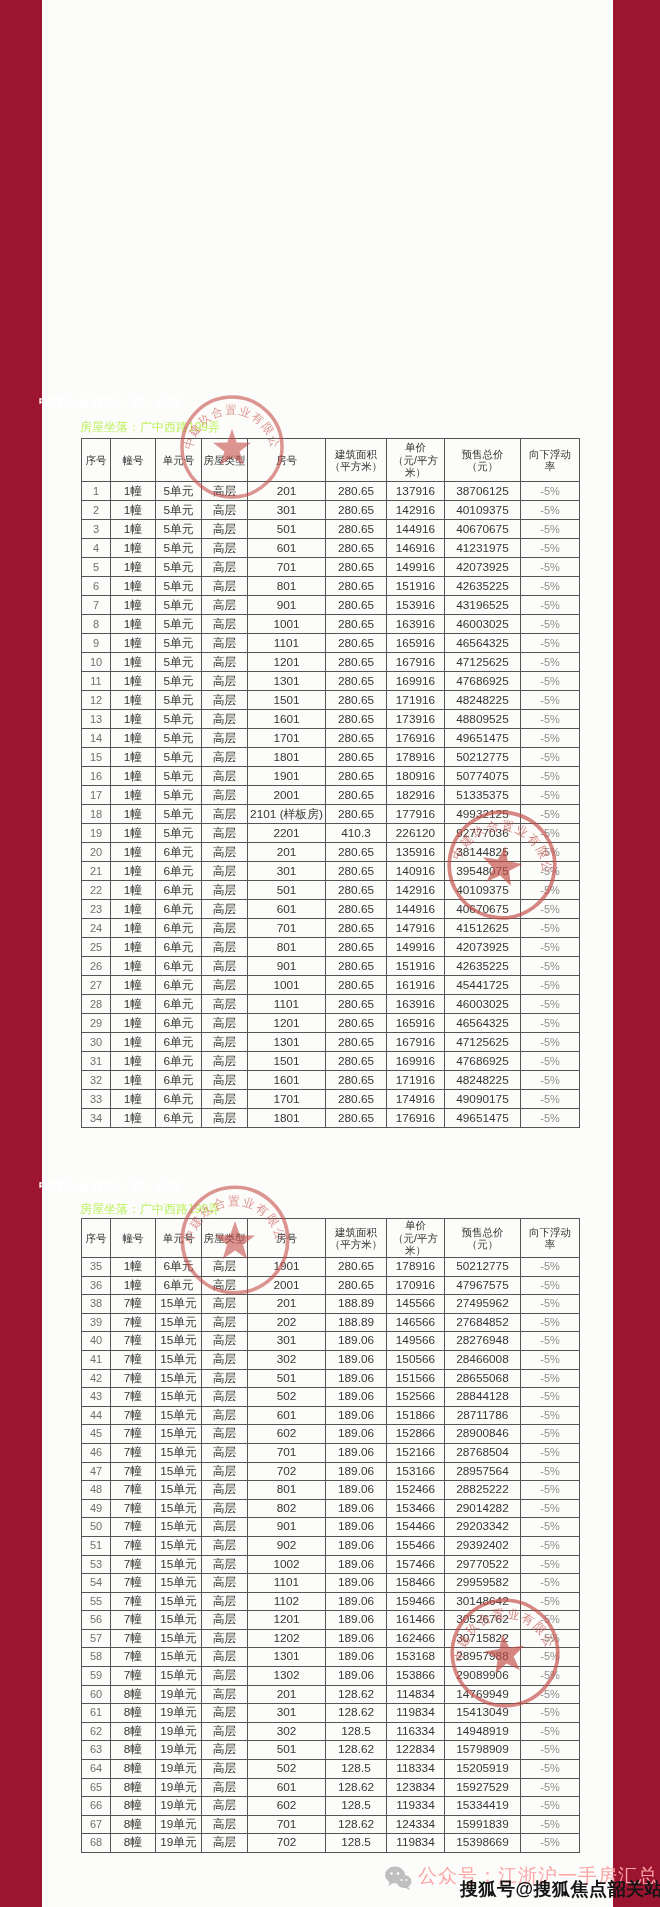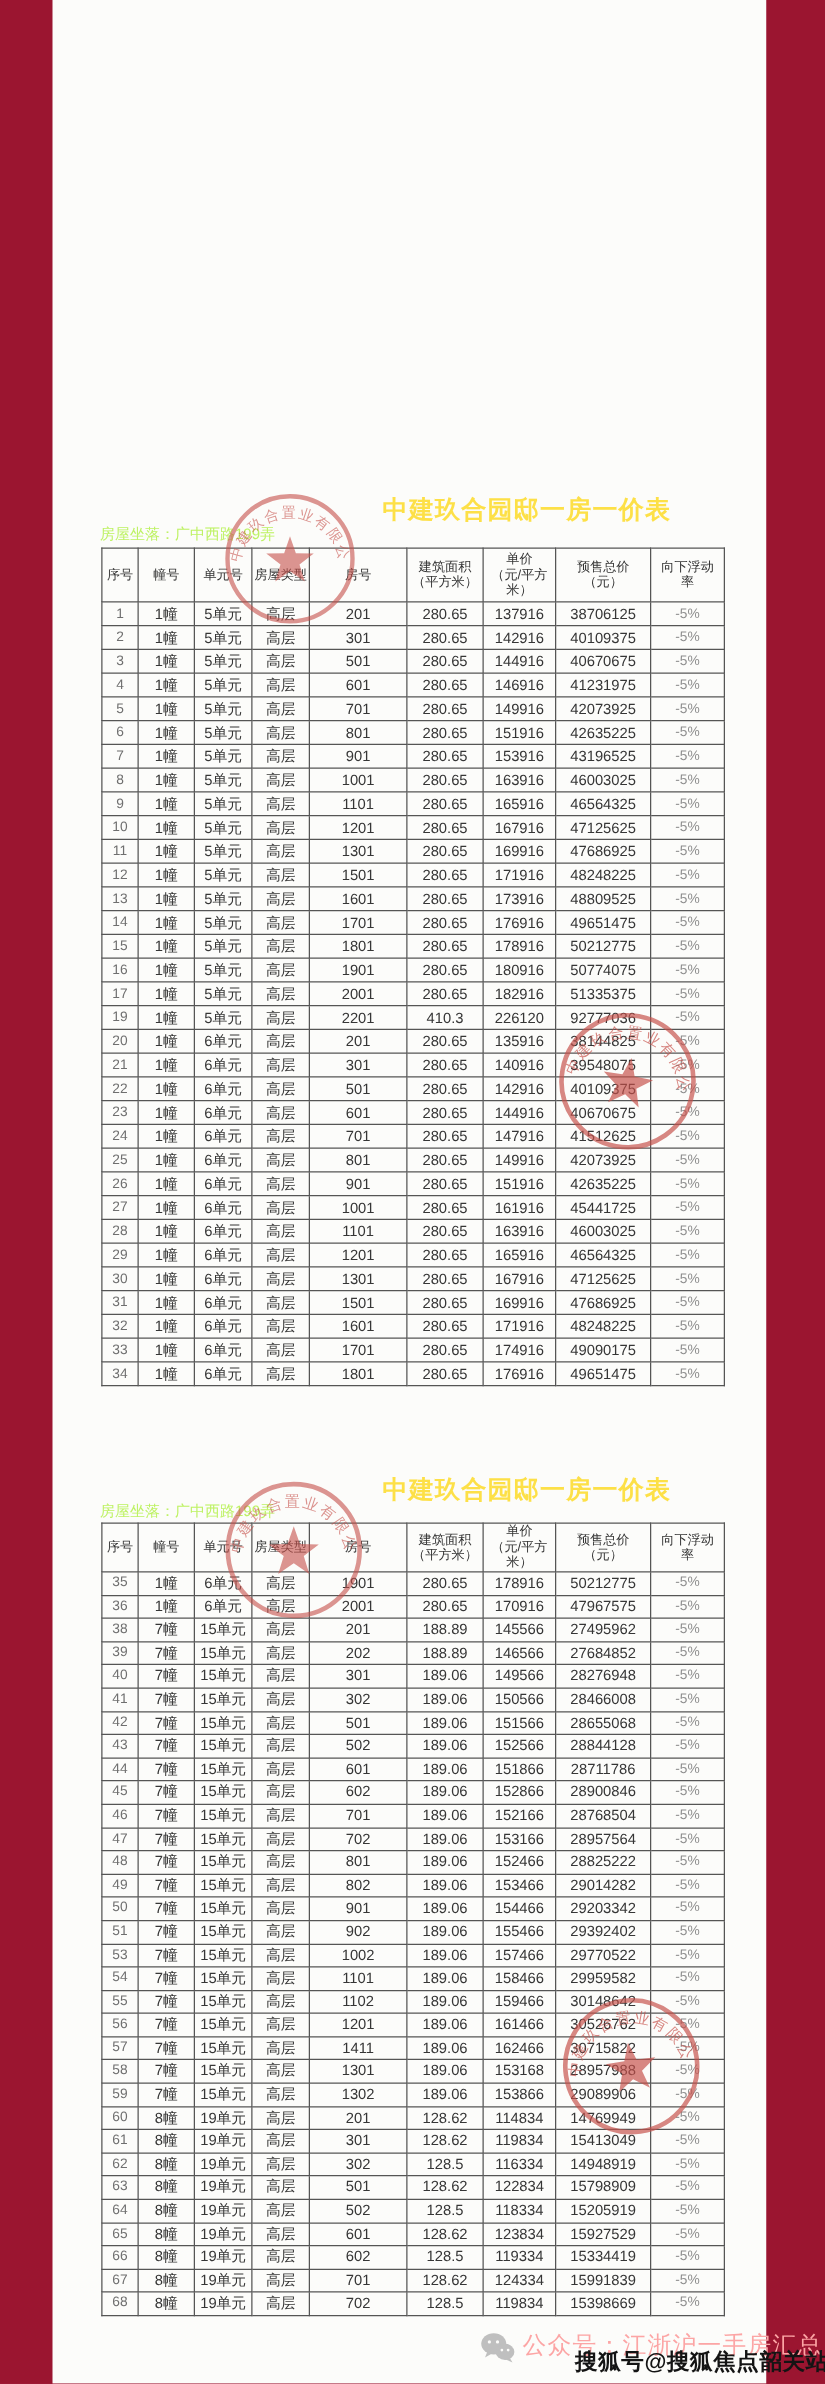--- a/index.html
+++ b/index.html
@@ -2,22 +2,22 @@
 <html><head>
 <meta charset="utf-8">
 <style>
   html,body{margin:0;padding:0;background:#9b1530;}
   #canvas{
     position:relative;width:660px;height:1907px;background:#9b1530;
     overflow:hidden;font-family:"Liberation Sans","DejaVu Sans",sans-serif;
   }
   .sheet{position:absolute;left:42px;top:0;width:571px;height:1907px;background:#fcfcfa;}
   .doc-title{
-    position:absolute;left:39px;width:498px;text-align:right;
-    font-size:20px;font-weight:bold;color:#fde047;letter-spacing:1px;white-space:nowrap;
+    position:absolute;left:39px;width:498px;text-align:left;
+    font-size:12px;font-weight:bold;color:#ffffff;letter-spacing:1px;white-space:nowrap;
   }
   .loc-line{position:absolute;left:38px;font-size:12px;color:#bef264;white-space:nowrap;}
   table.price{
     position:absolute;left:39px;width:498px;border-collapse:collapse;table-layout:fixed;
     background:transparent;
   }
   .price th,.price td{
     border:1px solid #555;text-align:center;vertical-align:middle;padding:0;overflow:hidden;
   }
   .price th{
@@ -264,20 +264,31 @@
           <td>1幢</td>
           <td>5单元</td>
           <td>高层</td>
           <td>2001</td>
           <td>280.65</td>
           <td>182916</td>
           <td>51335375</td>
           <td class="float-col">-5%</td>
         </tr>
         <tr>
+          <td class="seq">18</td>
+          <td>1幢</td>
+          <td>5单元</td>
+          <td>高层</td>
+          <td>2101 (样板房)</td>
+          <td>280.65</td>
+          <td>177916</td>
+          <td>49932125</td>
+          <td class="float-col">-5%</td>
+        </tr>
+        <tr>
           <td class="seq">19</td>
           <td>1幢</td>
           <td>5单元</td>
           <td>高层</td>
           <td>2201</td>
           <td>410.3</td>
           <td>226120</td>
           <td>92777036</td>
           <td class="float-col">-5%</td>
         </tr>
@@ -700,21 +711,21 @@
           <td>189.06</td>
           <td>161466</td>
           <td>30526762</td>
           <td class="float-col">-5%</td>
         </tr>
         <tr>
           <td class="seq">57</td>
           <td>7幢</td>
           <td>15单元</td>
           <td>高层</td>
-          <td>1411</td>
+          <td>1202</td>
           <td>189.06</td>
           <td>162466</td>
           <td>30715822</td>
           <td class="float-col">-5%</td>
         </tr>
         <tr>
           <td class="seq">58</td>
           <td>7幢</td>
           <td>15单元</td>
           <td>高层</td>

